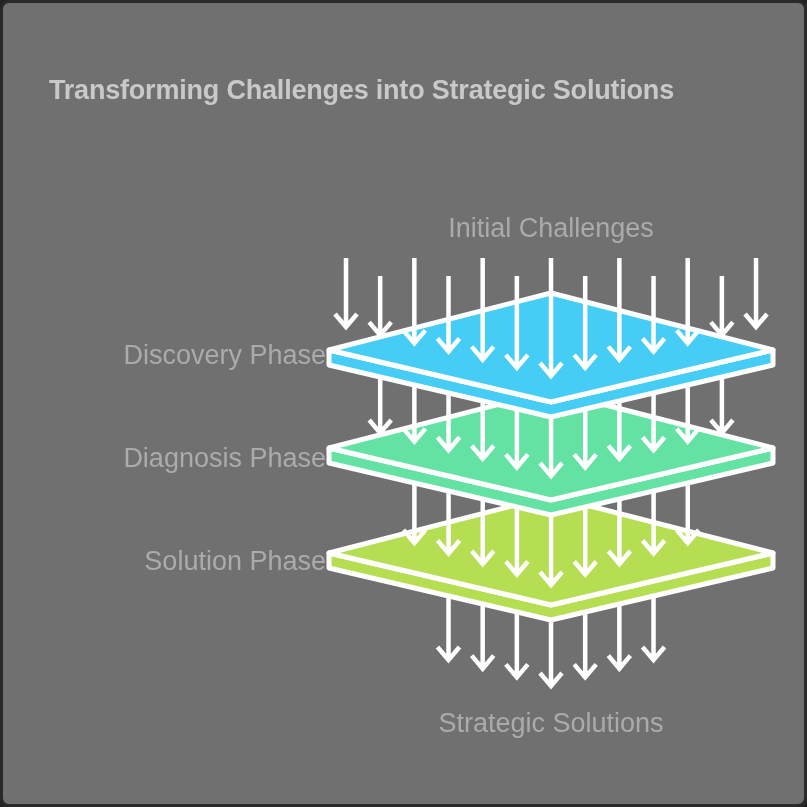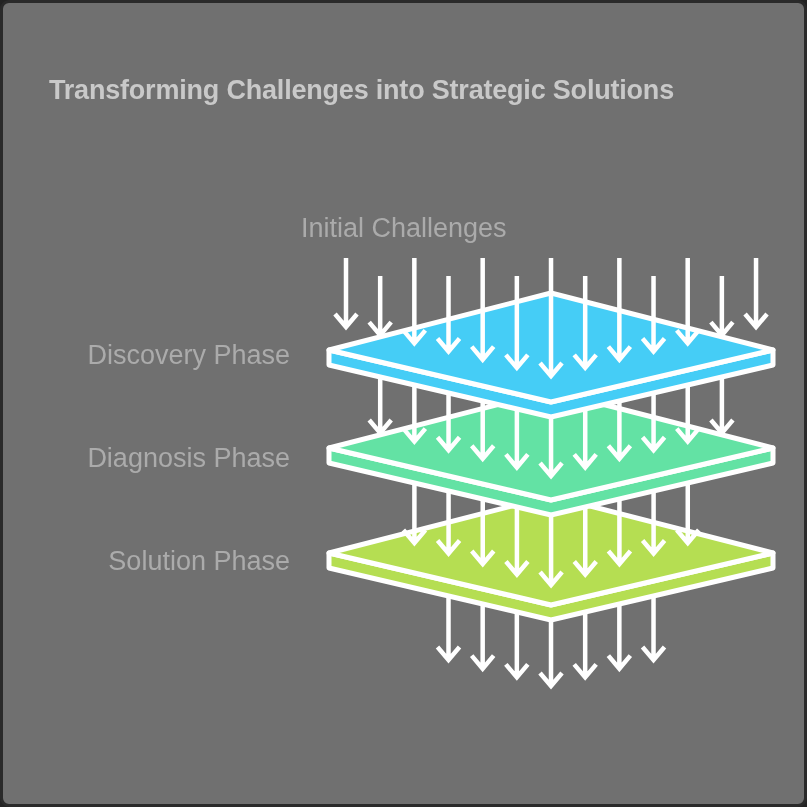--- a/index.html
+++ b/index.html
@@ -12,26 +12,26 @@
     border-radius:9px;
     overflow:hidden;
     font-family:"Liberation Sans","DejaVu Sans",sans-serif;
   }
   .title{
     position:absolute;left:46px;top:71px;
     font-size:27px;font-weight:bold;letter-spacing:-0.2px;
     color:#c9c9c9;line-height:32px;white-space:nowrap;
   }
   .flow-label{
-    position:absolute;left:298px;width:500px;text-align:left;
+    position:absolute;left:298px;width:500px;text-align:center;
     font-size:27px;color:#ababab;line-height:32px;
   }
   .phase-label{
     position:absolute;left:0;width:287px;text-align:right;
-    font-size:27px;color:#ababab;line-height:32px;
+    font-size:27px;color:#ababab;line-height:32px;padding-left:36px;
   }
   svg.diagram{position:absolute;left:0;top:0;}
 </style>
 </head>
 <body>
 
 <div class="canvas" style="background: rgb(112, 112, 112); border-color: rgb(42, 42, 42);">
 
   <div class="title" style="color: rgb(201, 201, 201);">Transforming Challenges into Strategic Solutions</div>
 
@@ -97,14 +97,15 @@
         <path d="M684.7 255 L684.7 340.3333333333333 M673.7 327.3333333333333 L684.7 340.3333333333333 L695.7 327.3333333333333" fill="none" stroke="#ffffff" stroke-width="4.5" stroke-linejoin="miter"></path>
         <path d="M718.87 273 L718.87 332.1666666666667 M707.87 319.1666666666667 L718.87 332.1666666666667 L729.87 319.1666666666667" fill="none" stroke="#ffffff" stroke-width="4.5" stroke-linejoin="miter"></path>
         <path d="M753.04 255 L753.04 324 M742.04 311 L753.04 324 L764.04 311" fill="none" stroke="#ffffff" stroke-width="4.5" stroke-linejoin="miter"></path>
       </g>
     </svg>
 
   <div class="phase-label" style="top: 336px; color: rgb(171, 171, 171);">Discovery Phase</div>
   <div class="phase-label" style="top: 542px; color: rgb(171, 171, 171);">Solution Phase</div>
   <div class="phase-label" style="top: 439px; color: rgb(171, 171, 171);">Diagnosis Phase</div>
 
+  <div class="flow-label" style="top: 704px; color: rgb(171, 171, 171);">Strategic Solutions</div>
 
 </div>
 
 </body></html>

